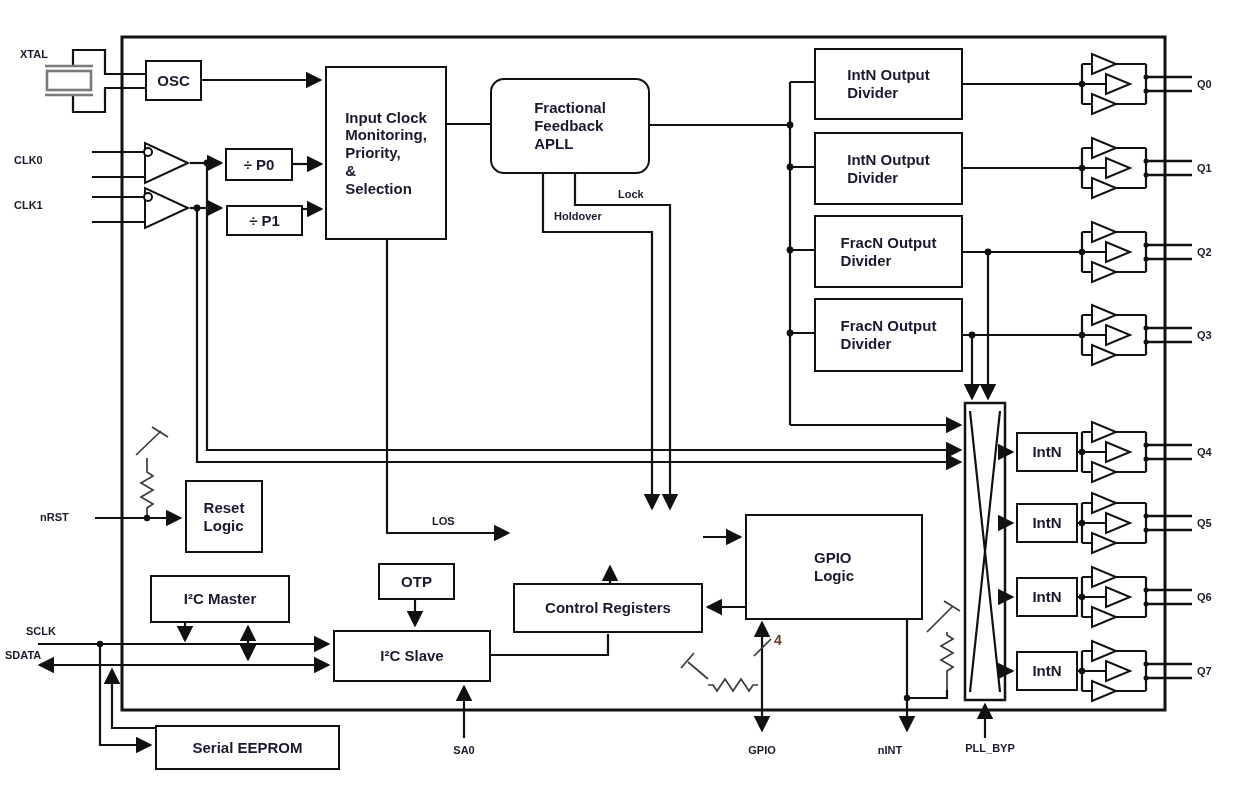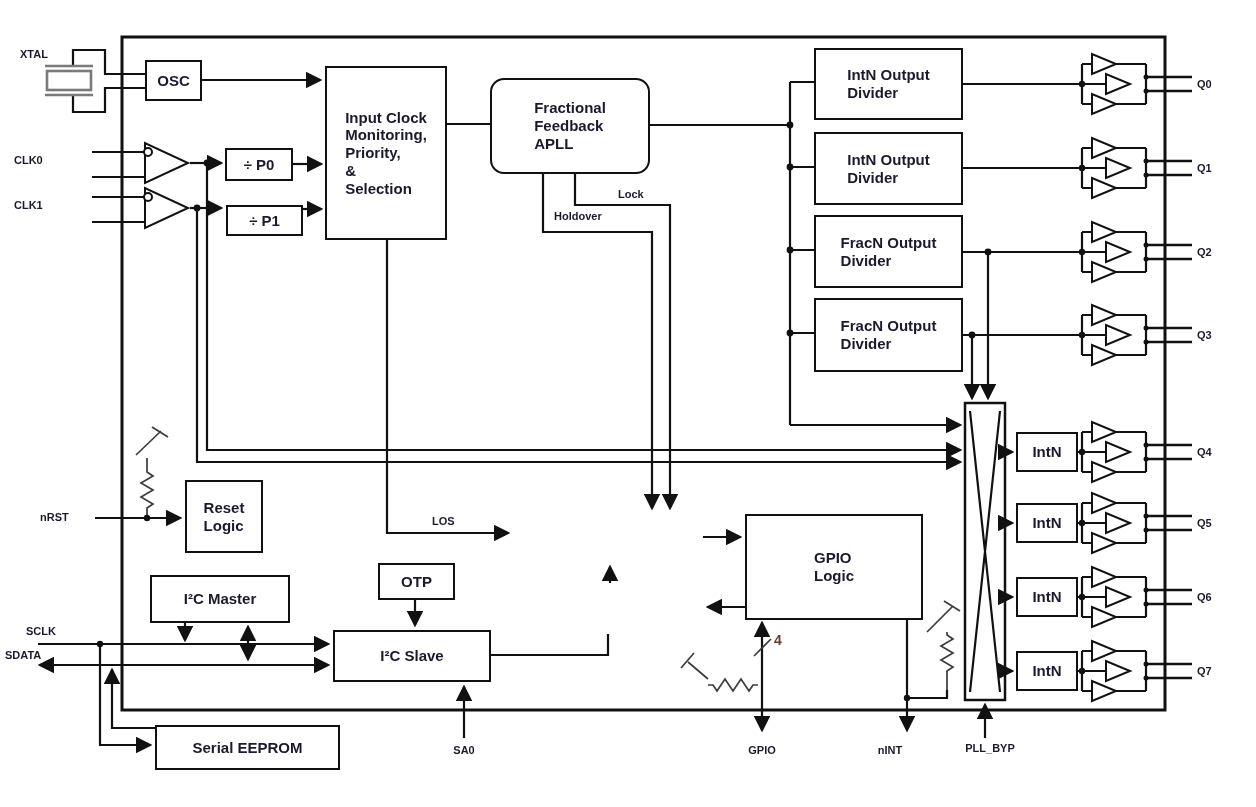--- a/index.html
+++ b/index.html
@@ -180,20 +180,21 @@
   <div class="block" style="left:1016px;top:503px;width:62px;height:40px">IntN</div>
   <div class="block" style="left:1016px;top:577px;width:62px;height:40px">IntN</div>
   <div class="block" style="left:1016px;top:651px;width:62px;height:40px">IntN</div>
 
   <div class="block" style="left:185px;top:480px;width:78px;height:73px">Reset
 Logic</div>
   <div class="block" style="left:150px;top:575px;width:140px;height:48px">I²C Master</div>
   <div class="block" style="left:378px;top:563px;width:77px;height:37px">OTP</div>
   <div class="block" style="left:333px;top:630px;width:158px;height:52px">I²C Slave</div>
   <div class="block" style="left:155px;top:725px;width:185px;height:45px">Serial EEPROM</div>
+  <div class="block" style="left:513px;top:583px;width:190px;height:50px">Control Registers</div>
   <div class="block" style="left:745px;top:514px;width:178px;height:106px">GPIO
 Logic</div>
 
   <div class="lbl" style="left:20px;top:44px">XTAL</div>
   <div class="lbl" style="left:14px;top:150px">CLK0</div>
   <div class="lbl" style="left:14px;top:195px">CLK1</div>
   <div class="lbl" style="left:40px;top:507px">nRST</div>
   <div class="lbl" style="left:26px;top:621px">SCLK</div>
   <div class="lbl" style="left:5px;top:645px">SDATA</div>
   <div class="lbl center" style="left:444px;top:740px;width:40px">SA0</div>

